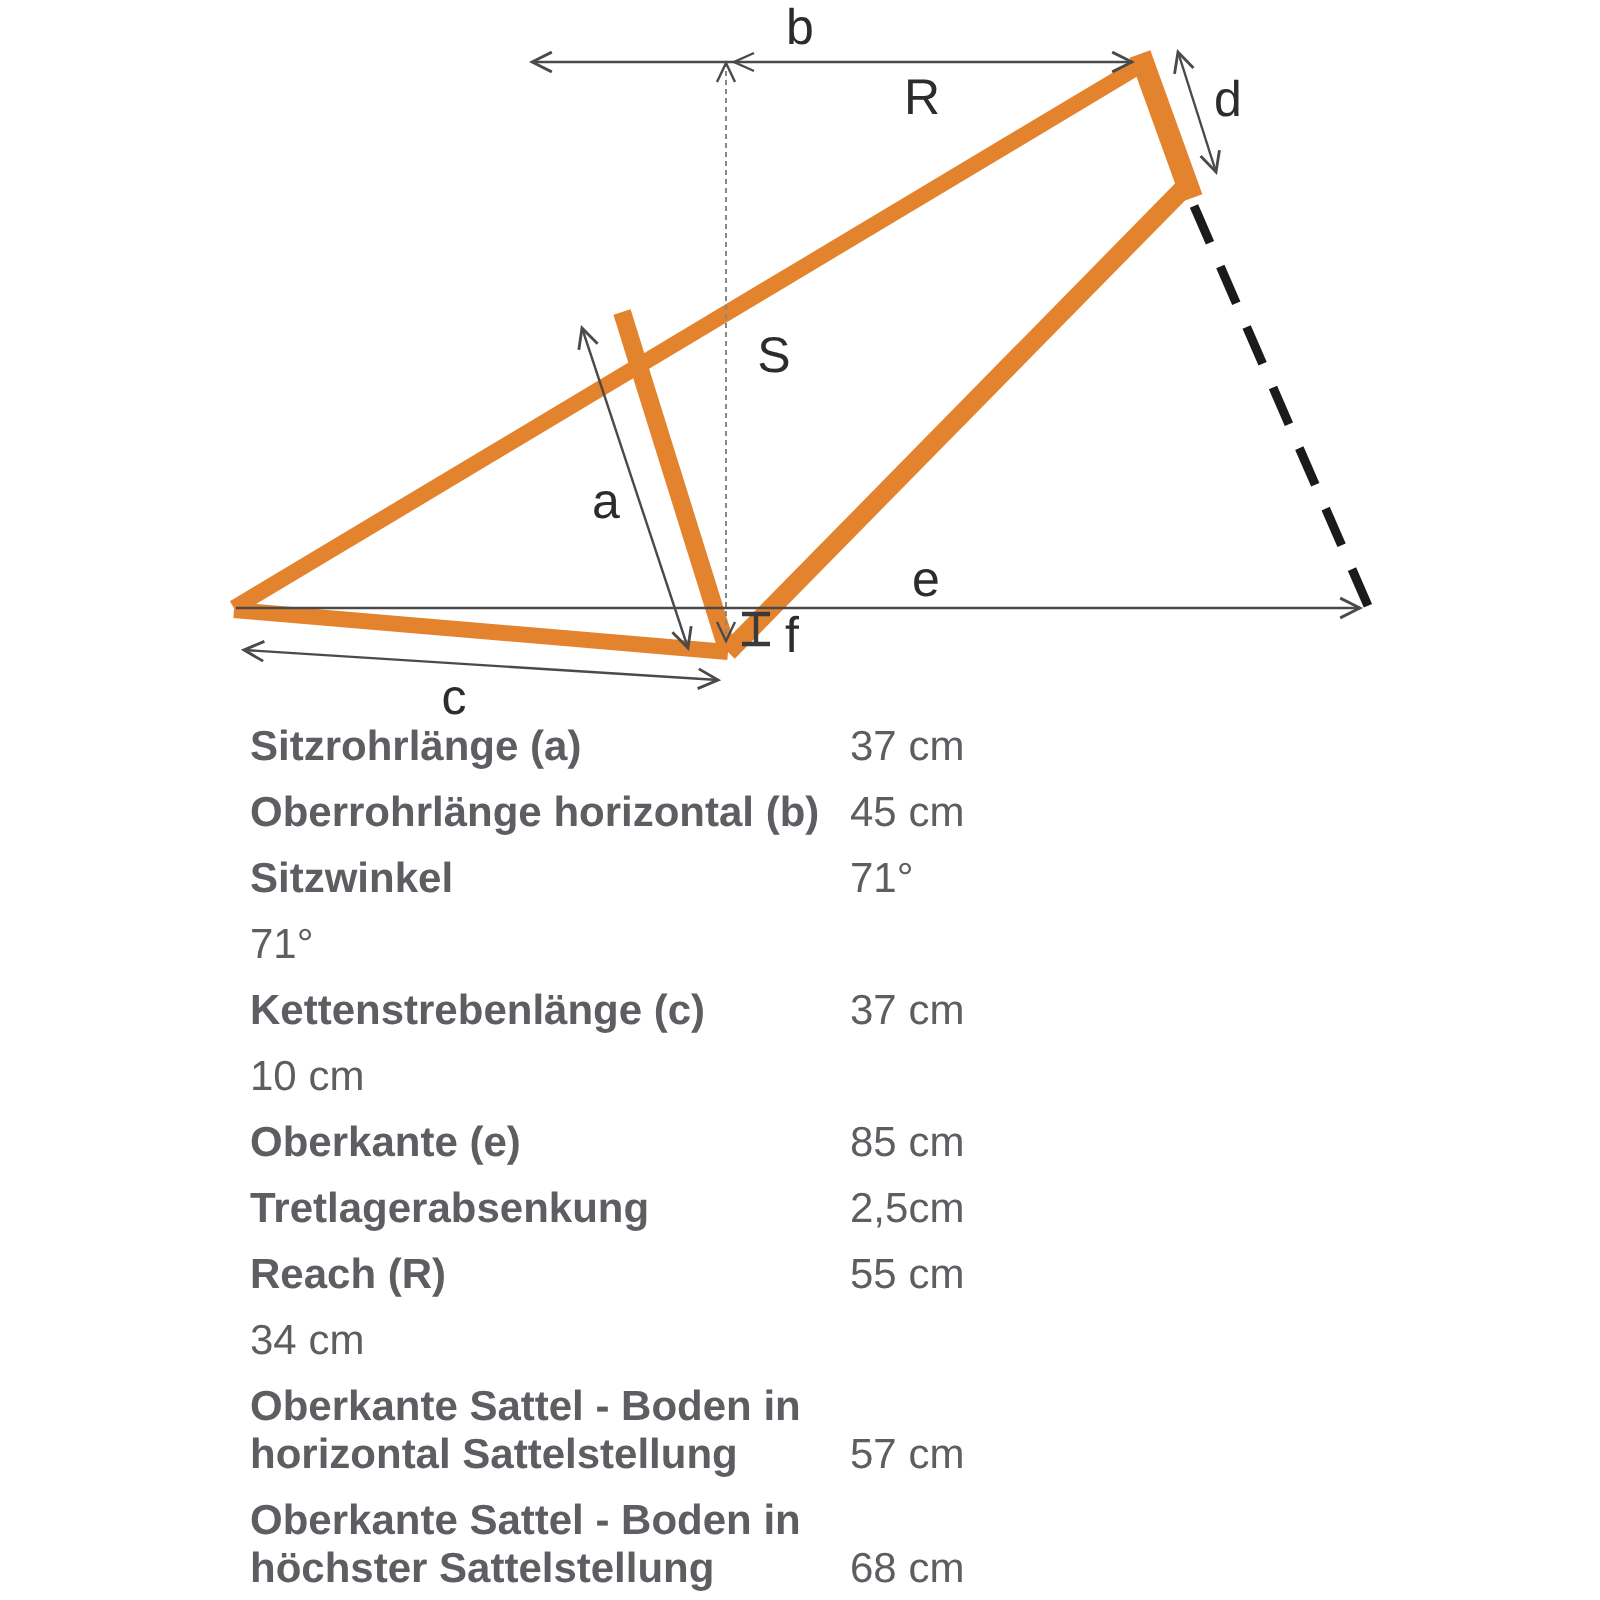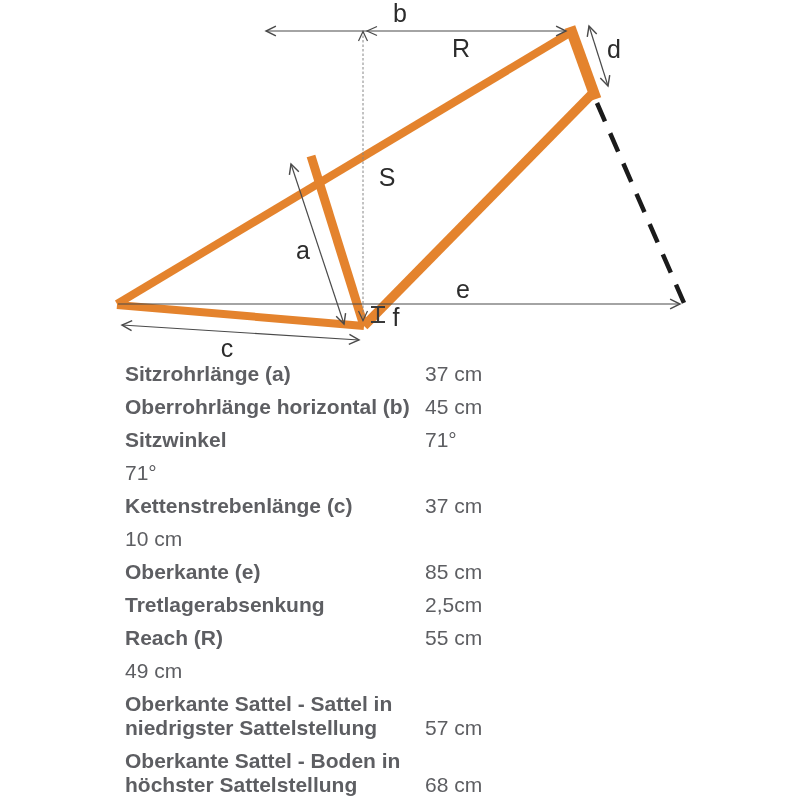--- a/index.html
+++ b/index.html
@@ -116,23 +116,23 @@
   </div>
   <div class="spec-row">
     <div class="spec-label">Tretlagerabsenkung</div>
     <div class="spec-value">2,5cm</div>
   </div>
   <div class="spec-row">
     <div class="spec-label">Reach (R)</div>
     <div class="spec-value">55 cm</div>
   </div>
   <div class="spec-row">
-    <div class="spec-value">49 cm</div>
+    <div class="spec-value">34 cm</div>
   </div>
   <div class="spec-row">
-    <div class="spec-label">Oberkante Sattel - Sattel in niedrigster Sattelstellung</div>
+    <div class="spec-label">Oberkante Sattel - Boden in horizontal Sattelstellung</div>
     <div class="spec-value">57 cm</div>
   </div>
   <div class="spec-row">
     <div class="spec-label">Oberkante Sattel - Boden in höchster Sattelstellung</div>
     <div class="spec-value">68 cm</div>
   </div>
 </div>
 
 </body></html>

